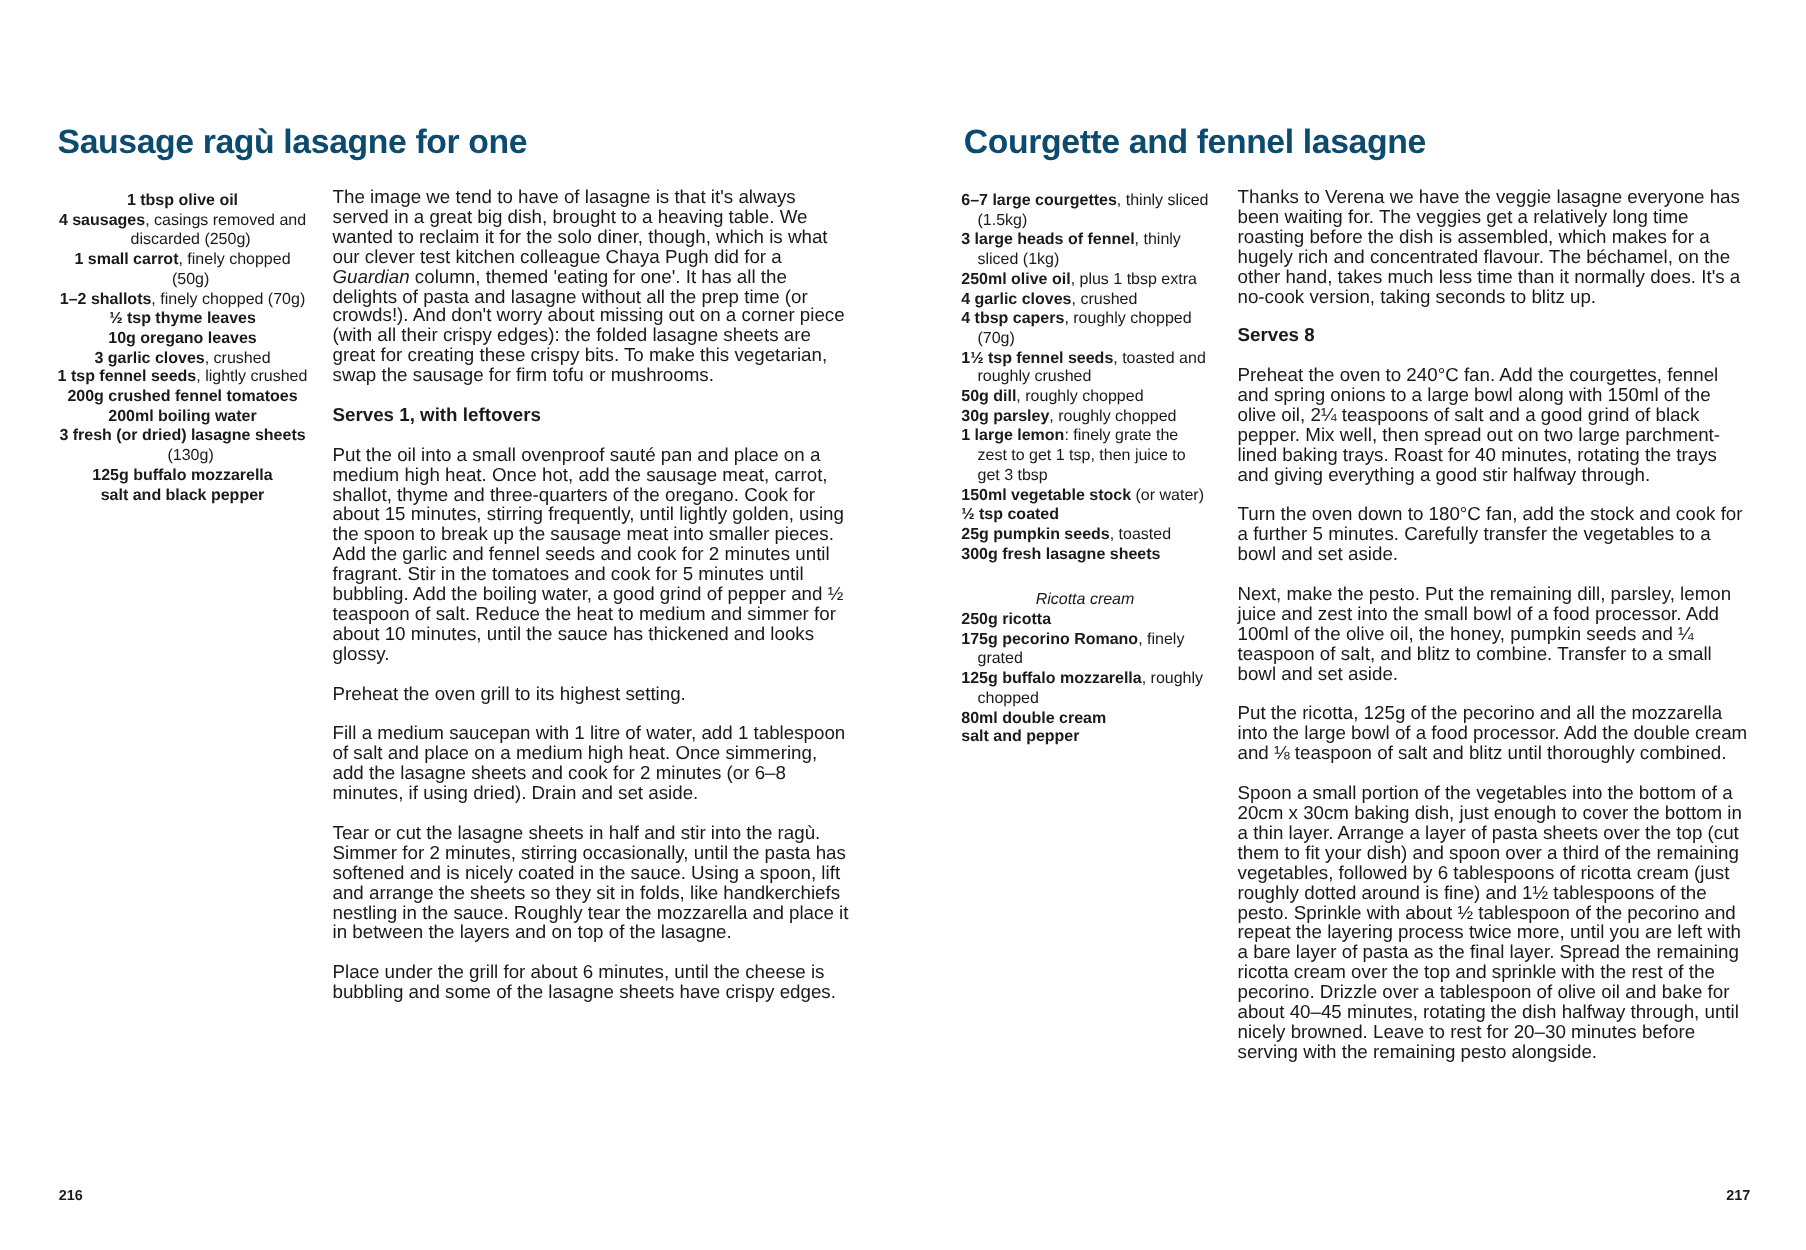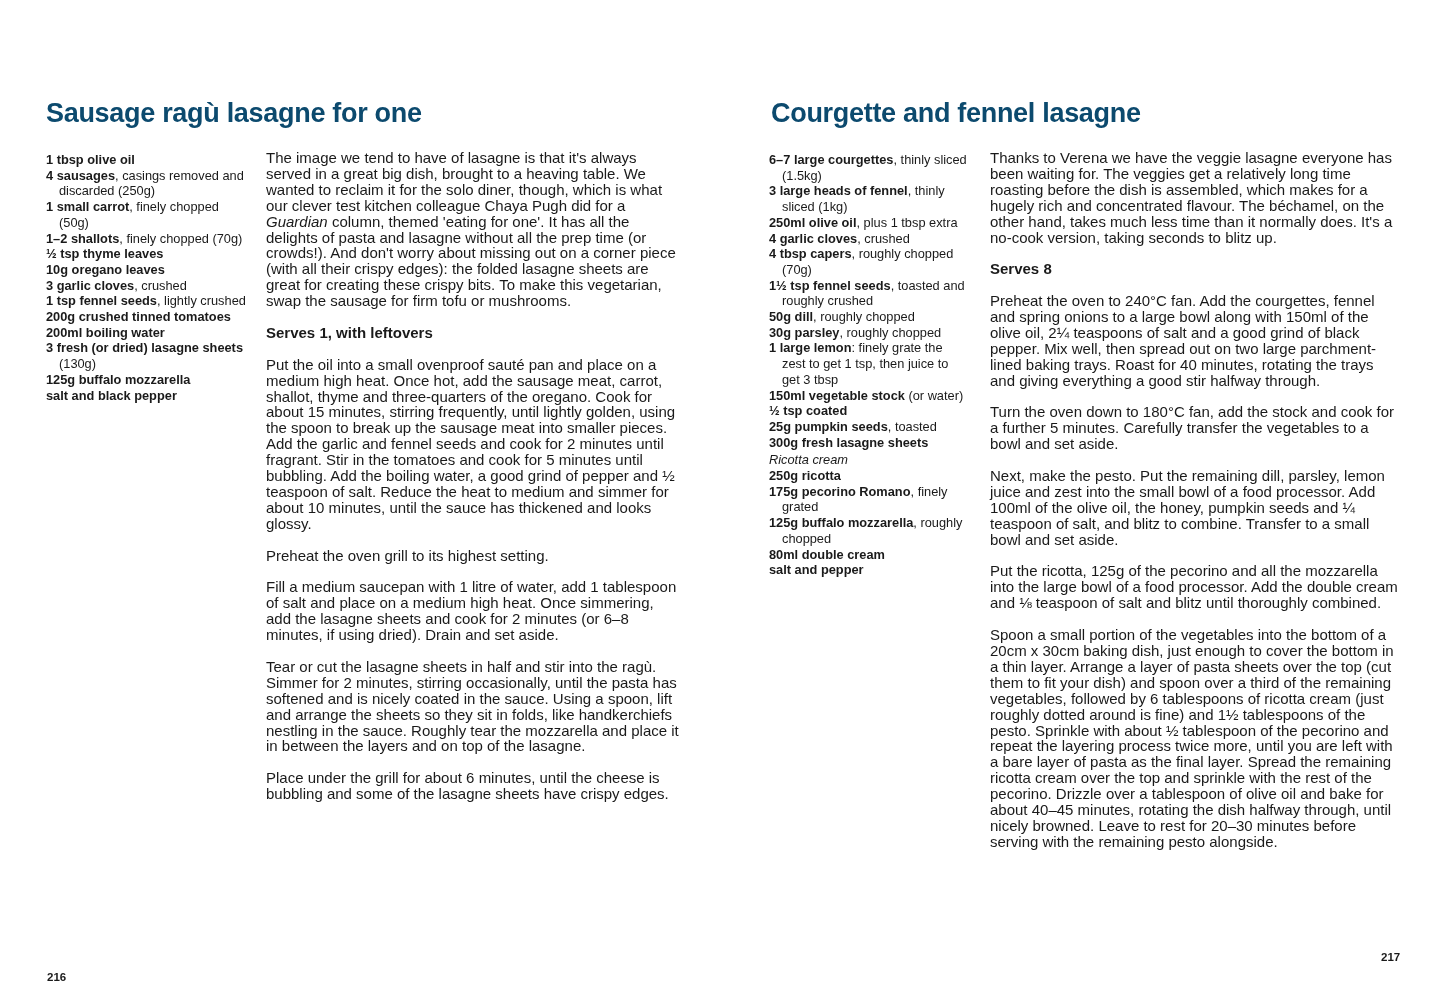--- a/index.html
+++ b/index.html
@@ -14,64 +14,64 @@
   .title {
     position:absolute; top:58px;
     font-size:27px; font-weight:600; letter-spacing:-0.3px;
     color:#0c4a6e;
     margin-top:40px;
   }
   #title-left  { left:46px; }
   #title-right { left:771px; }
 
   .col { position:absolute; }
-  #col-ing-left  { left:46px;  top:152px; width:200px; }
+  #col-ing-left  { left:46px;  top:152px; width:200px;text-align:center; }
   #col-body-left { left:266px; top:150px; width:416px; }
   #col-ing-right { left:769px; top:152px; width:198px; }
   #col-body-right{ left:990px; top:150px; width:412px; }
 
   .ing {
     font-size:12.8px; line-height:15.7px;
     padding-left:13px; text-indent:-13px;
   }
   .ing b { font-weight:700; }
-  .ing.subhead { font-style:italic; margin-top:2px; }
+  .ing.subhead { font-style:italic; margin-top:21px;text-align:center; }
 
   .bodytext p {
     font-size:15px; line-height:15.9px;
     margin-bottom:15.9px;
   }
   .bodytext p.serves { font-weight:700; }
   .bodytext i { font-style:italic; }
 
   .pagenum {
     position:absolute; top:951px;
     font-size:11.5px; font-weight:700;
   }
-  #pagenum-left  { left:47px;margin-top:20px; }
+  #pagenum-left  { left:47px; }
   #pagenum-right { left:1381px; }
 </style>
 </head>
 <body>
 
 <div>
 
   <h1 class="title" id="title-left">Sausage ragù lasagne for one</h1>
   <h1 class="title" id="title-right">Courgette and fennel lasagne</h1>
 
   <div class="col" id="col-ing-left">
       <div class="ing"><b>1 tbsp olive oil</b><span></span></div>
       <div class="ing"><b>4 sausages</b><span>, casings removed and discarded (250g)</span></div>
       <div class="ing"><b>1 small carrot</b><span>, finely chopped (50g)</span></div>
       <div class="ing"><b>1–2 shallots</b><span>, finely chopped (70g)</span></div>
       <div class="ing"><b>½ tsp thyme leaves</b><span></span></div>
       <div class="ing"><b>10g oregano leaves</b><span></span></div>
       <div class="ing"><b>3 garlic cloves</b><span>, crushed</span></div>
       <div class="ing"><b>1 tsp fennel seeds</b><span>, lightly crushed</span></div>
-      <div class="ing"><b>200g crushed tinned tomatoes</b><span></span></div>
+      <div class="ing"><b>200g crushed fennel tomatoes</b><span></span></div>
       <div class="ing"><b>200ml boiling water</b><span></span></div>
       <div class="ing"><b>3 fresh (or dried) lasagne sheets</b><span> (130g)</span></div>
       <div class="ing"><b>125g buffalo mozzarella</b><span></span></div>
       <div class="ing"><b>salt and black pepper</b><span></span></div>
     </div>
 
   <div class="col bodytext" id="col-body-left">
     <p><span>The image we tend to have of lasagne is that it's always served in a great big dish, brought to a heaving table. We wanted to reclaim it for the solo diner, though, which is what our clever test kitchen colleague Chaya Pugh did for a </span><i>Guardian</i><span> column, themed 'eating for one'. It has all the delights of pasta and lasagne without all the prep time (or crowds!). And don't worry about missing out on a corner piece (with all their crispy edges): the folded lasagne sheets are great for creating these crispy bits. To make this vegetarian, swap the sausage for firm tofu or mushrooms.</span></p>
     <p class="serves">Serves 1, with leftovers</p>
     <div>

